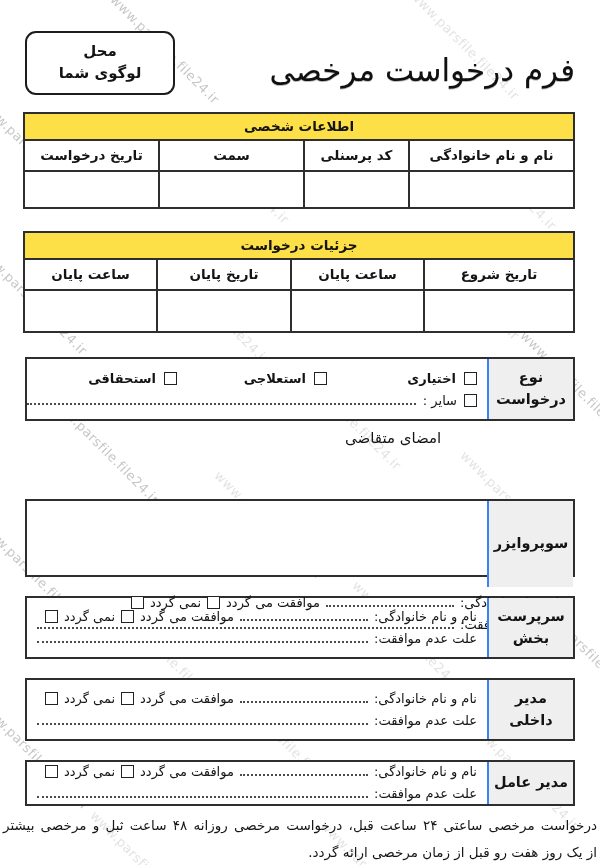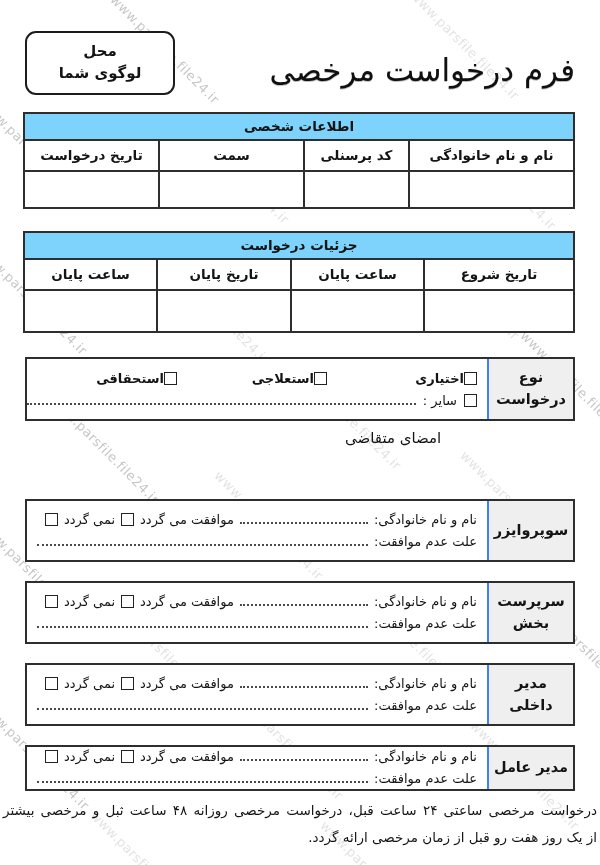--- a/index.html
+++ b/index.html
@@ -29,21 +29,21 @@
     display:flex; flex-direction:column; justify-content:center; align-items:center;
     font-weight:700; font-size:15px; line-height:1.45; background:#fff;
   }
   .form-title {
     margin-top:52px; font-size:31px; font-weight:400; color:#101010;
     letter-spacing:0; text-shadow:0 1px 0 rgba(0,0,0,.25);
   }
   
   table { width:550px; border-collapse:collapse; table-layout:fixed; background:transparent; }
   table, th, td { border:2px solid #2e2e2e; }
-  .tbl-title { background:#7dd3fc; font-weight:700; font-size:13.5px; text-align:center; padding:4px 0 5px; }
+  .tbl-title { background:#fde047; font-weight:700; font-size:13.5px; text-align:center; padding:4px 0 5px; }
   th.colh { font-weight:700; font-size:13.5px; padding:6px 4px 7px; background:#fff; }
   td.blank { height:37px; background:#fff; }
   .tbl-wrap { margin-bottom:15px; }
   
   .boxrow { display:flex; width:550px; border:2px solid #2e2e2e; background:#fff; }
   .boxrow .label-cell {
     width:86px; flex:0 0 86px; background:#efefef;
     border-left:2px solid #3b82f6;
     display:flex; align-items:center; justify-content:center; text-align:center;
     font-weight:700; font-size:14.5px; line-height:1.5; padding:4px 3px;
@@ -53,21 +53,21 @@
     display:inline-block; width:13px; height:13px; flex:0 0 13px;
     border:1.8px solid #222; background:#fff;
   }
   .row { display:flex; align-items:baseline; column-gap:6px; font-size:13px; }
   .row .cb { align-self:center; }
   .dots { border-bottom:2px dotted #4a4a4a; height:11px; }
   .dots-fill { flex:1; }
   .dots-name { width:128px; }
   
   .type-row1 { display:flex; align-items:center; margin-top:2px; }
-  .opt { display:flex; align-items:center; width:150px; font-size:13px; font-weight:700; }
+  .opt { display:flex; align-items:center; gap:8px; width:150px; font-size:13px; font-weight:700; }
   .type-row2 { display:flex; align-items:baseline; column-gap:7px; font-size:13px; }
   .signature { text-align:left; padding-left:320px; margin:8px 0 0; font-size:15px; white-space:nowrap; direction:rtl; }
   .sig-inner { display:inline-block; }
   
   .approval { margin-top:19px; }
   .approval .content { font-size:13px; }
   .gap-big { margin-top:52px; }
   
   .footer { margin:6px -22px 0; font-size:13.5px; line-height:2.0; }
   .footer .l1 { text-align:justify; text-align-last:justify; white-space:nowrap; }
@@ -187,21 +187,21 @@
         <span>سایر :</span>
         <span class="dots dots-fill"></span>
       </div>
     </div>
   </div>
 
   <div class="signature">
     <span class="sig-inner">امضای متقاضی</span>
   </div>
 
-  <div class="boxrow approval gap-big" style="height:63px;">
+  <div class="boxrow approval gap-big" style="height:78px;flex-direction:column;">
     <div class="label-cell">سوپروایزر</div>
     <div class="content">
       <div class="row">
         <span>نام و نام خانوادگی:</span>
         <span class="dots dots-name"></span>
         <span>موافقت می گردد</span>
         <span class="cb"></span>
         <span>نمی گردد</span>
         <span class="cb"></span>
       </div>

